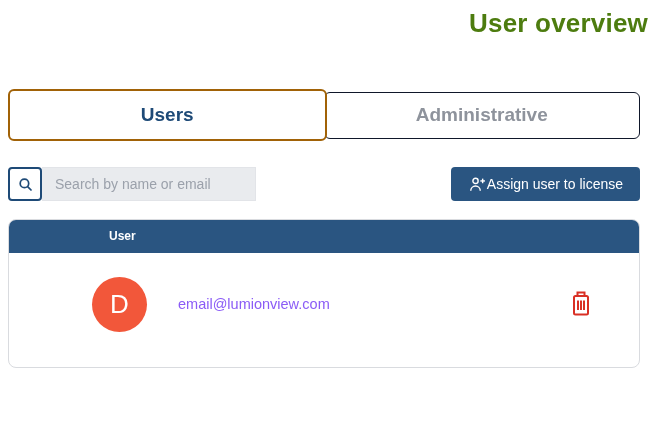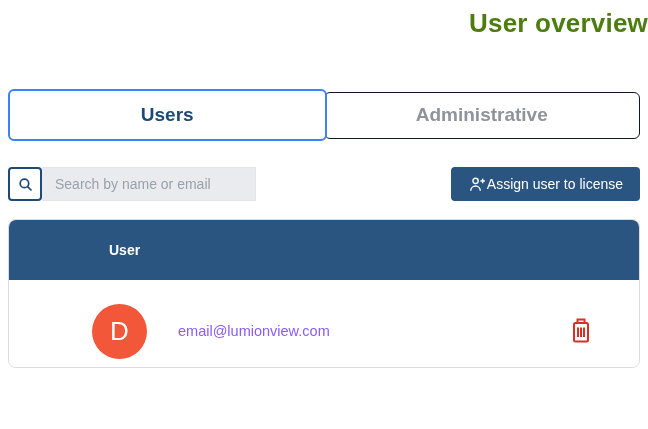--- a/index.html
+++ b/index.html
@@ -35,21 +35,21 @@
     display: flex;
     align-items: center;
     justify-content: center;
     font-size: 19px;
     font-weight: 700;
     background: #fff;
     cursor: pointer;
   }
   .tab.active {
     height: 52px;
-    border: 2px solid #3b82f6;
+    border: 2px solid #a16207;
     border-radius: 6px;
     color: #1e4a77;
     z-index: 2;
   }
   .tab.inactive {
     height: 47px;
     margin-left: -3px;
     border: 1px solid #0f172a;
     border-radius: 6px;
     color: #8e939c;
@@ -101,29 +101,29 @@
 
   .user-table {
     margin: 18px 8px 0 8px;
     height: 149px;
     border: 1px solid #d9dbdf;
     border-radius: 8px;
     overflow: hidden;
     background: #fff;
   }
   .table-head {
-    height: 61px;
+    height: 34px;
     margin: -1px -1px 0 -1px;
     background: #2a5581;
     border-radius: 8px 8px 0 0;
     display: flex;
     align-items: center;
     padding-left: 101px;
     color: #ffffff;
-    font-size: 14px;
+    font-size: 12px;
     font-weight: 700;
   }
   .table-row {
     height: 102px;
     display: flex;
     align-items: center;
     background: #fff;
   }
   .avatar {
     width: 55px;

